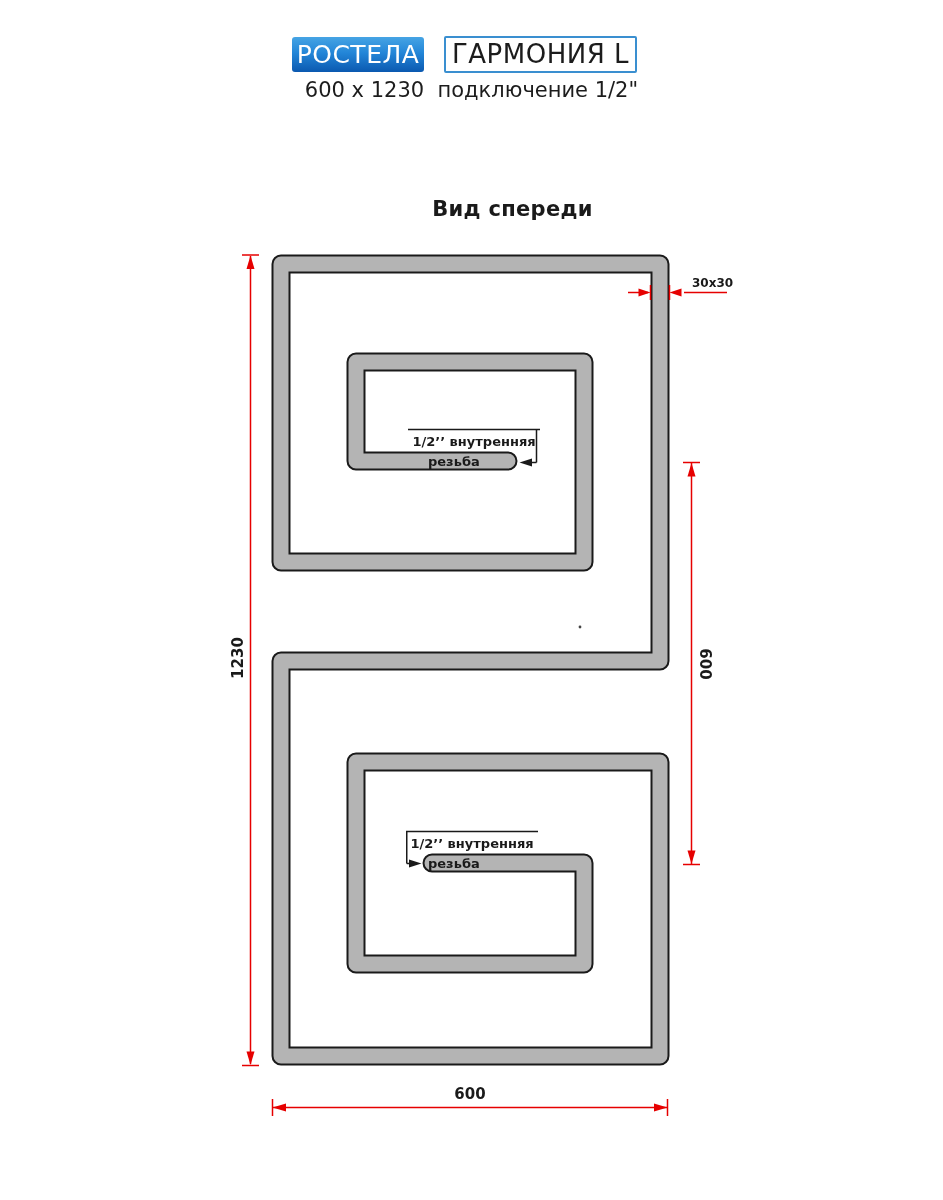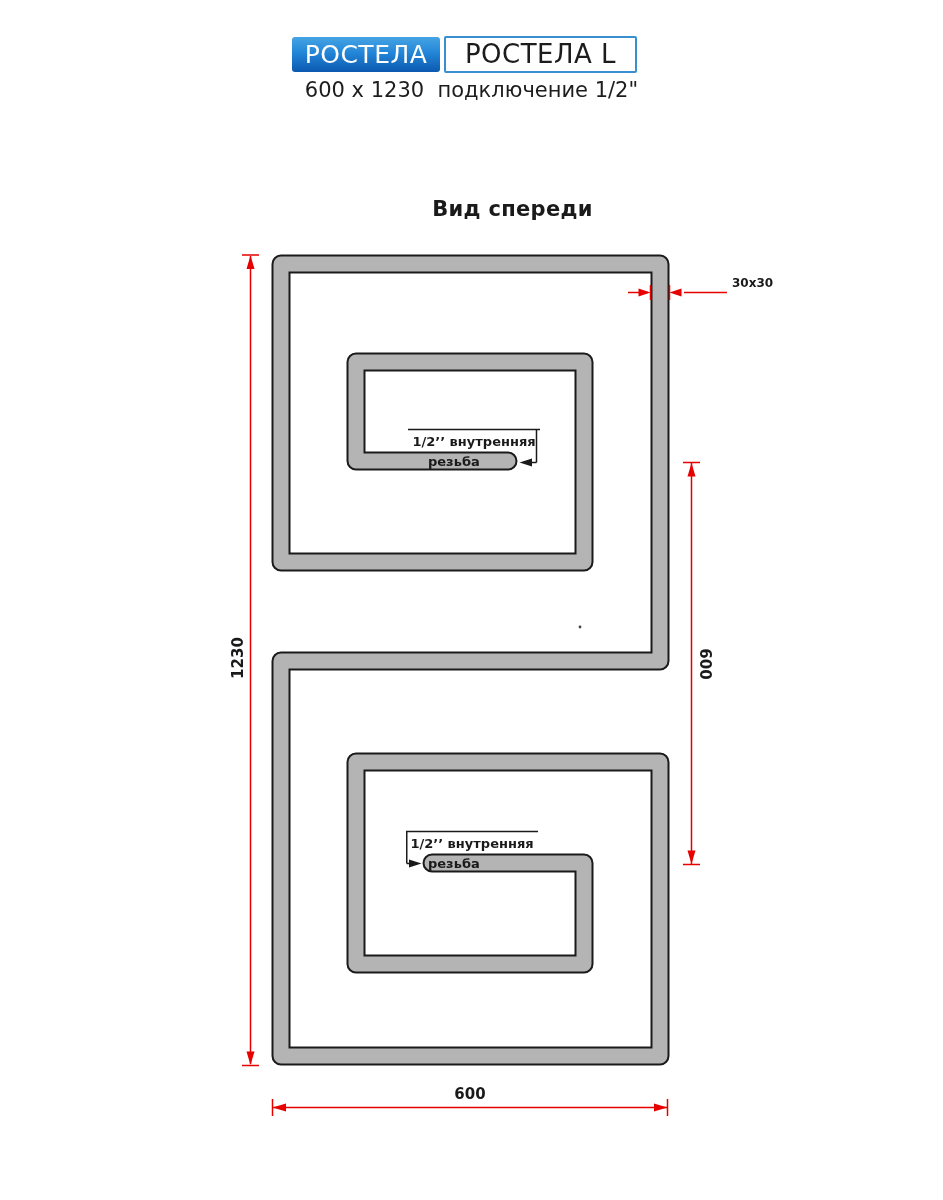--- a/index.html
+++ b/index.html
@@ -3,21 +3,21 @@
 <meta charset="utf-8">
 <style>
   html,body{margin:0;padding:0;background:#ffffff;}
   .canvas{
     position:relative;width:943px;height:1200px;background:#ffffff;overflow:hidden;
     font-family:"DejaVu Sans","Liberation Sans",sans-serif;color:#1a1a1a;
   }
   .abs{position:absolute;text-align:center;}
   
   .brand-box{
-    left:292px;top:37px;width:148px;height:35px;box-sizing:border-box;
+    left:292px;top:37px;width:132px;height:35px;box-sizing:border-box;
     background:linear-gradient(180deg,#46a4e4 0%,#2386d8 45%,#0b59b0 100%);
     color:#ffffff;font-size:25px;line-height:35px;text-align:center;
     border-radius:3px;letter-spacing:0.5px;
   }
   .model-box{
     left:444px;top:36px;width:193px;height:37px;box-sizing:border-box;
     background:#ffffff;border:2px solid #3a8fd0;border-radius:2px;
     color:#1c1c1c;font-size:26px;line-height:33px;text-align:center;letter-spacing:0.5px;
   }
   .subtitle{
@@ -29,36 +29,36 @@
     font-size:21px;line-height:23px;font-weight:700;letter-spacing:0.3px;padding-left:41px;
   }
   
   .dim-label{font-size:15px;font-weight:700;color:#1a1a1a;}
   .v-label{width:60px;height:20px;line-height:20px;text-align:center;}
   .rot-ccw{transform:rotate(-90deg);}
   .rot-cw{transform:rotate(90deg);}
   .dim-height-label{left:208px;top:648px;}
   .dim-spacing-label{left:675px;top:654px;}
   .dim-width-label{left:430px;top:1085px;width:80px;text-align:center;}
-  .profile-label{left:692px;top:276px;width:40px;text-align:center;font-size:12px;font-weight:700;margin-left:40px;}
+  .profile-label{left:692px;top:276px;width:40px;text-align:center;font-size:12px;font-weight:700;}
   
   .thread{font-size:13px;font-weight:700;color:#1a1a1a;line-height:16px;margin-top:23px;}
   .thr-top-1{left:408px;top:411px;width:132px;text-align:center;}
   .thr-top-2{left:428px;top:431px;}
   .thr-bot-1{left:406px;top:813px;width:132px;text-align:center;}
   .thr-bot-2{left:428px;top:833px;}
   svg{position:absolute;left:0;top:0;}
 </style>
 </head>
 <body>
 
 <div class="canvas">
 
   <div class="abs brand-box">РОСТЕЛА</div>
-  <div class="abs model-box">РОСТЕЛА L</div>
+  <div class="abs model-box">ГАРМОНИЯ L</div>
   <div class="abs subtitle">600 х 1230  подключение 1/2"</div>
   <div class="abs view-title">Вид спереди</div>
 
   <svg width="943" height="1200" viewBox="0 0 943 1200">
 
     <g>
       <path d="M508 461 H356 V362 H584 V562 H281 V264 H660 V661 H281 V1056 H660 V762 H356 V964 H584 V863 H432" fill="none" stroke="#1a1a1a" stroke-width="19" stroke-linejoin="round" stroke-linecap="round"></path>
       <path d="M508 461 H356 V362 H584 V562 H281 V264 H660 V661 H281 V1056 H660 V762 H356 V964 H584 V863 H432" fill="none" stroke="#b4b4b4" stroke-width="15" stroke-linejoin="round" stroke-linecap="round"></path>
     </g>
 

